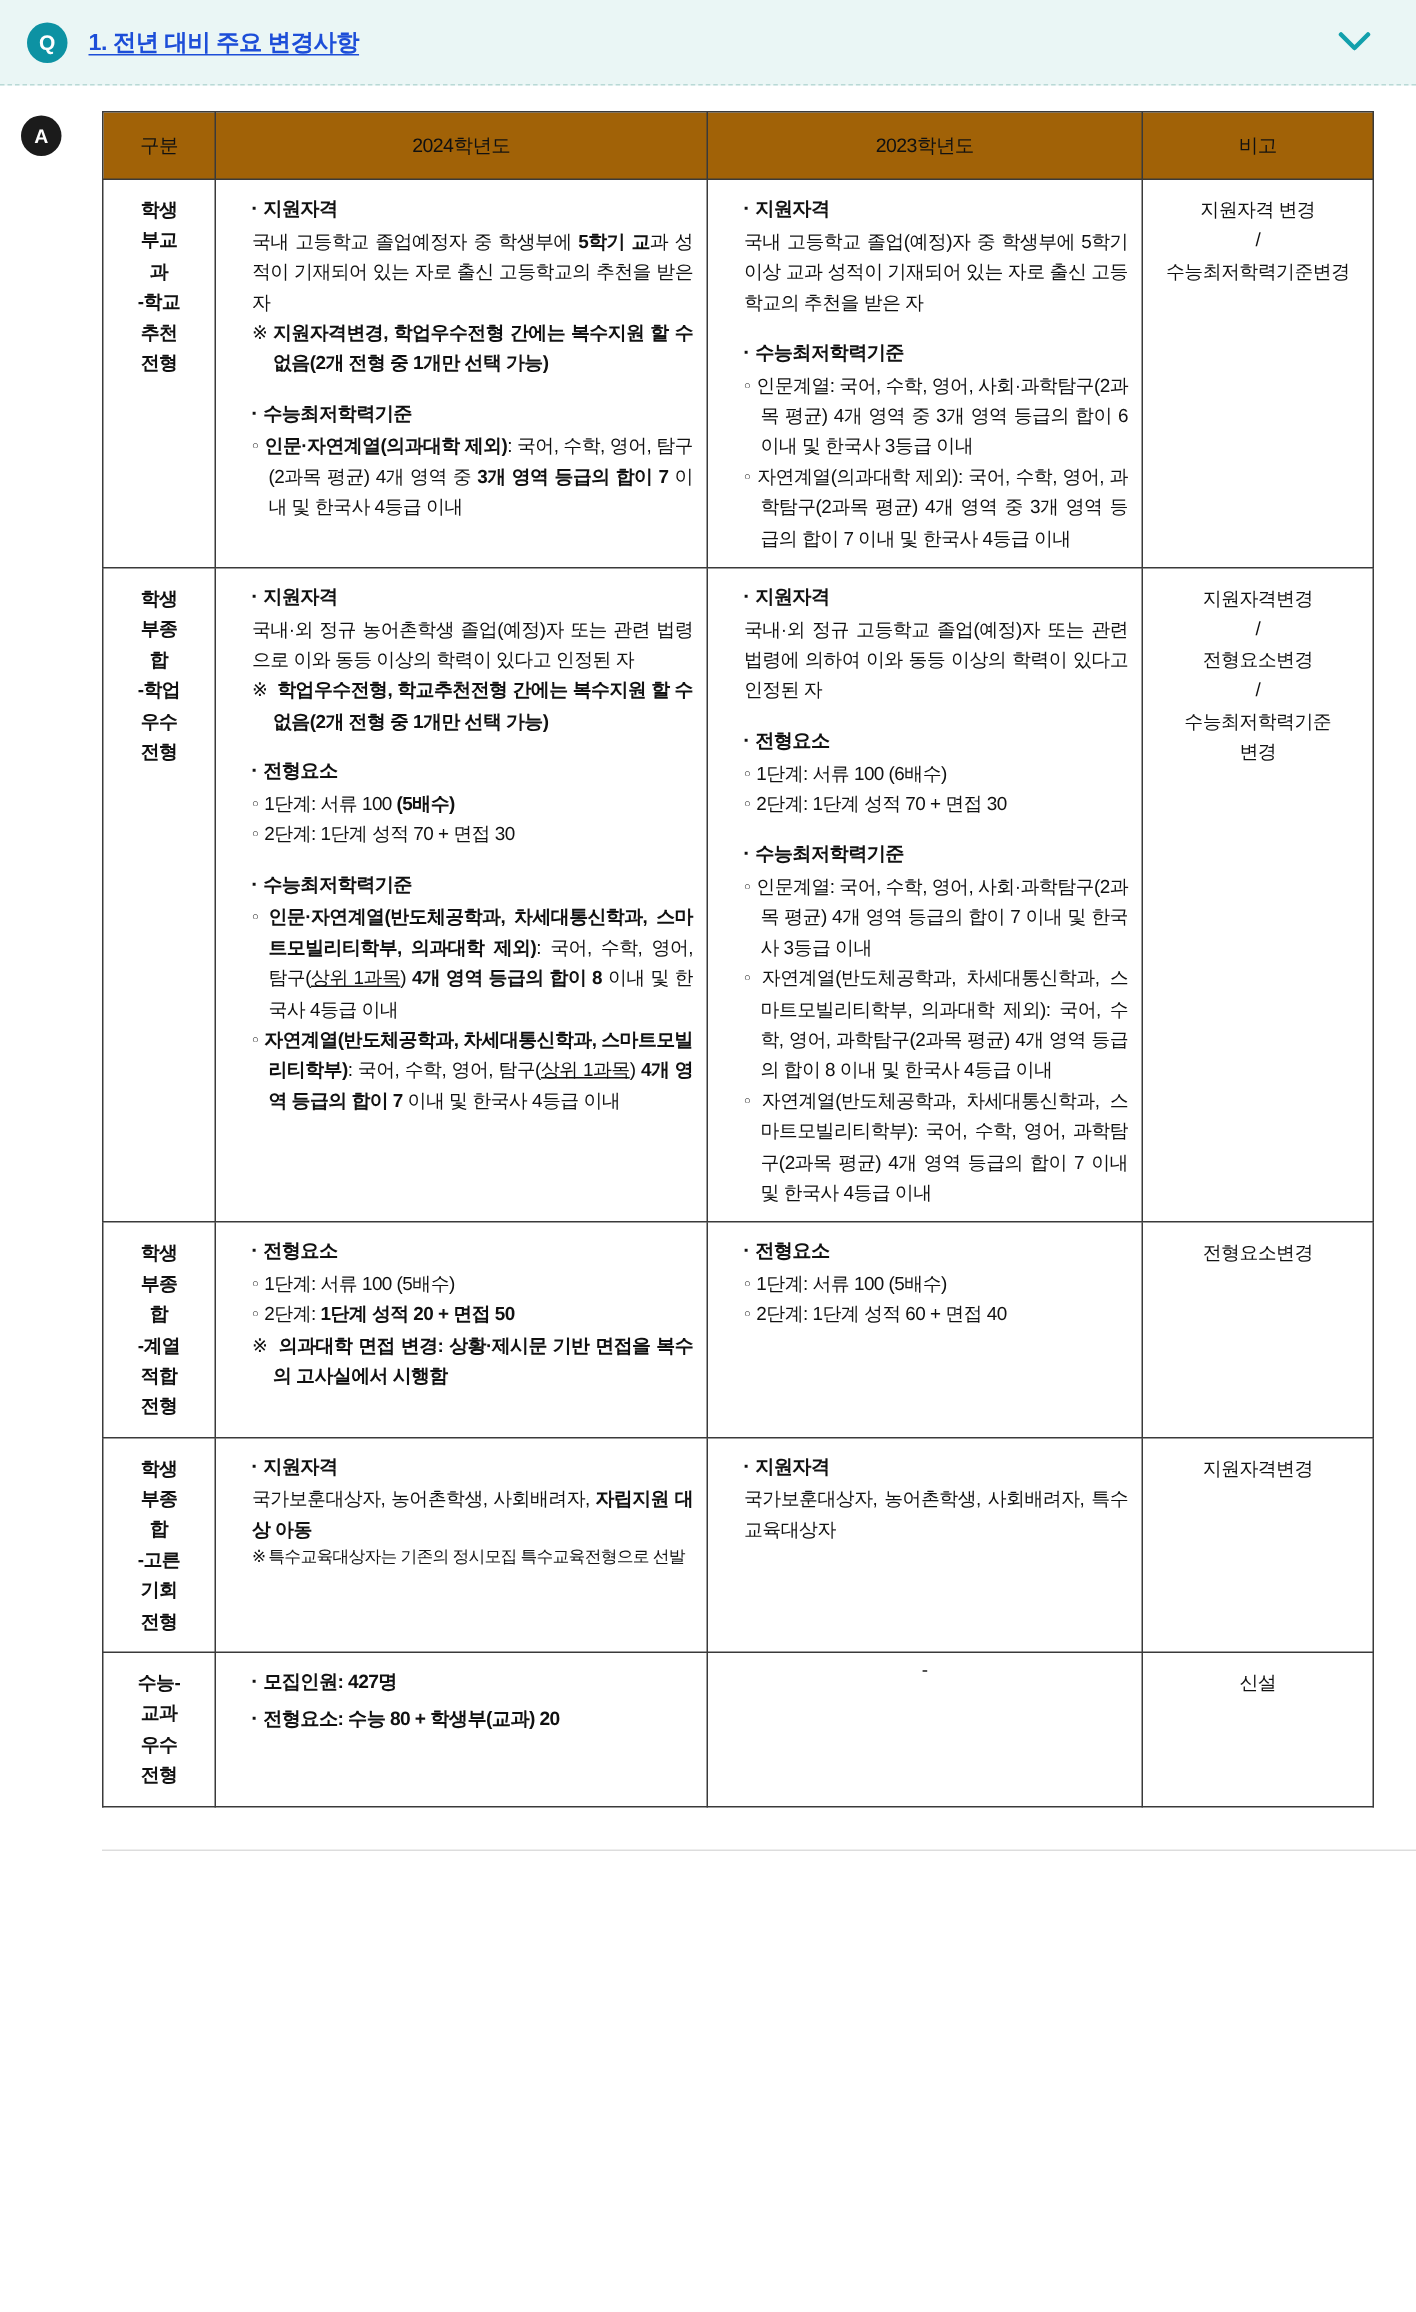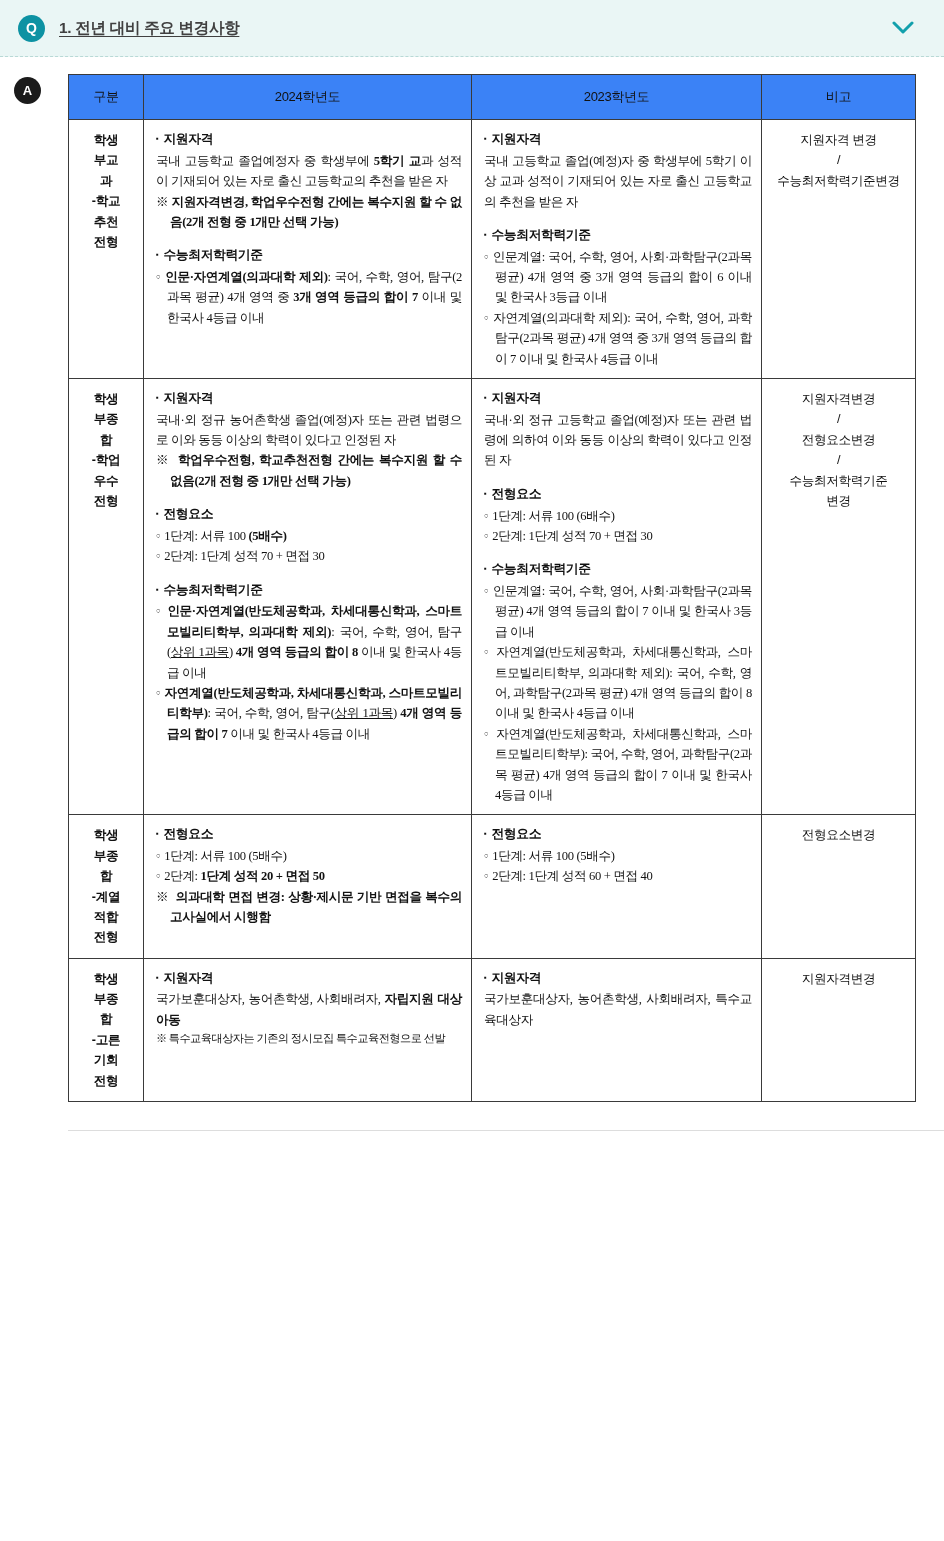--- a/index.html
+++ b/index.html
@@ -38,21 +38,21 @@
     display: flex;
     align-items: center;
     justify-content: center;
     flex: 0 0 auto;
     margin-right: 14px;
     letter-spacing: 0;
   }
   .faq-title {
     font-size: 15.5px;
     font-weight: bold;
-    color: #404040;
+    color: #1d4ed8;
     text-decoration: underline;
     text-underline-offset: 3px;
     letter-spacing: -0.3px;
     white-space: nowrap;
   }
   .chevron-wrap {
     margin-left: auto;
     display: flex;
     align-items: center;
     justify-content: center;
@@ -96,21 +96,21 @@
   table.cmp col.c-note  { width: 154px; }
 
   table.cmp th, table.cmp td {
     border: 1px solid #3a3a3a;
     vertical-align: top;
     font-size: 12.6px;
     line-height: 1.62;
     letter-spacing: -0.35px;
   }
   table.cmp thead th {
-    background: #3b82f6;
+    background: #a16207;
     text-align: center;
     vertical-align: middle;
     font-weight: normal;
     font-size: 13px;
     height: 36px;
     padding: 4px 2px;
   }
   td.divcell {
     text-align: center;
     vertical-align: top;
@@ -132,21 +132,21 @@
     letter-spacing: -0.4px;
     margin-top: 44px;
   }
   td.dashcell {
     text-align: center;
     vertical-align: middle;
     font-size: 13px;
   }
 
   
-  .blk { margin: 0 0 0 2px; font-family: Liberation Serif, serif; }
+  .blk { margin: 0 0 0 14px; }
   .blk + .blk { margin-top: 13px; }
   .hd {
     font-weight: bold;
     font-size: 12.8px;
     margin-bottom: 1px;
     letter-spacing: -0.4px;
   }
   .hd::before {
     content: "\25AA";
     font-size: 8px;
@@ -326,17 +326,36 @@
           <td class="bodycell">
             <div class="blk">
               <div class="hd">지원자격</div>
               <div class="para">국가보훈대상자,   농어촌학생,   사회배려자, 특수교육대상자</div>
             </div>
           </td>
           <td class="notecell">
             <div>지원자격변경</div>
           </td>
         </tr>
+        <tr>
+          <td class="divcell">
+            <div>수능-</div>
+            <div>교과우수</div>
+            <div>전형</div>
+          </td>
+          <td class="bodycell">
+            <div class="blk" style="margin-top: 0px;">
+              <div class="hd">모집인원: 427명</div>
+            </div>
+            <div class="blk" style="margin-top: 4px;">
+              <div class="hd">전형요소: 수능 80 + 학생부(교과) 20</div>
+            </div>
+          </td>
+          <td class="dashcell">-</td>
+          <td class="notecell">
+            <div>신설</div>
+          </td>
+        </tr>
       </tbody>
   </table>
 
   <div class="foot-rule"></div>
 </div>
 
 </body></html>

